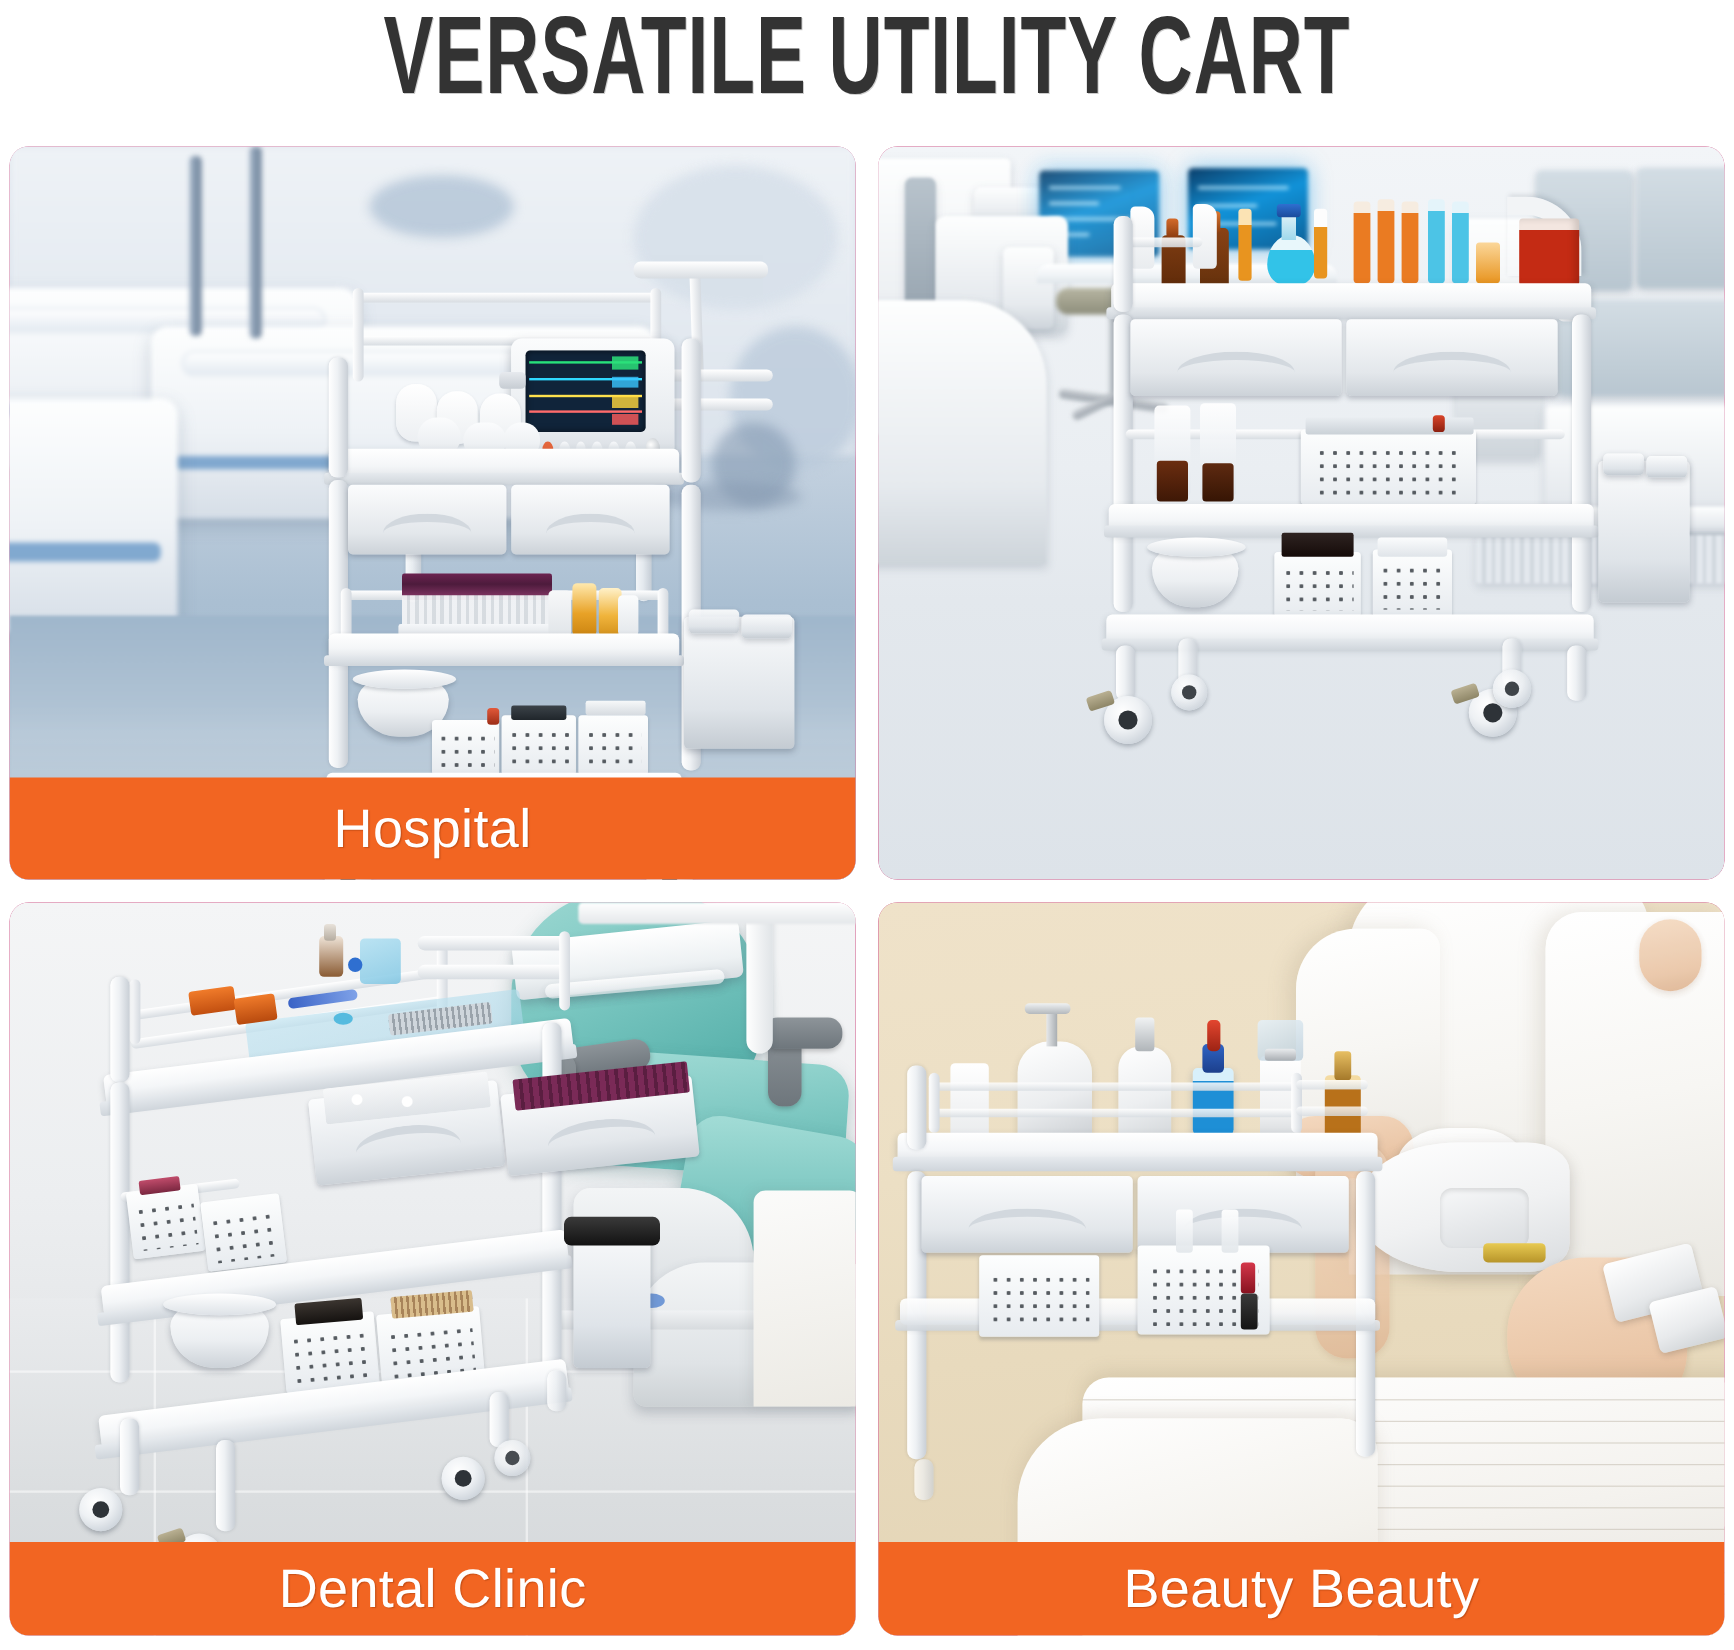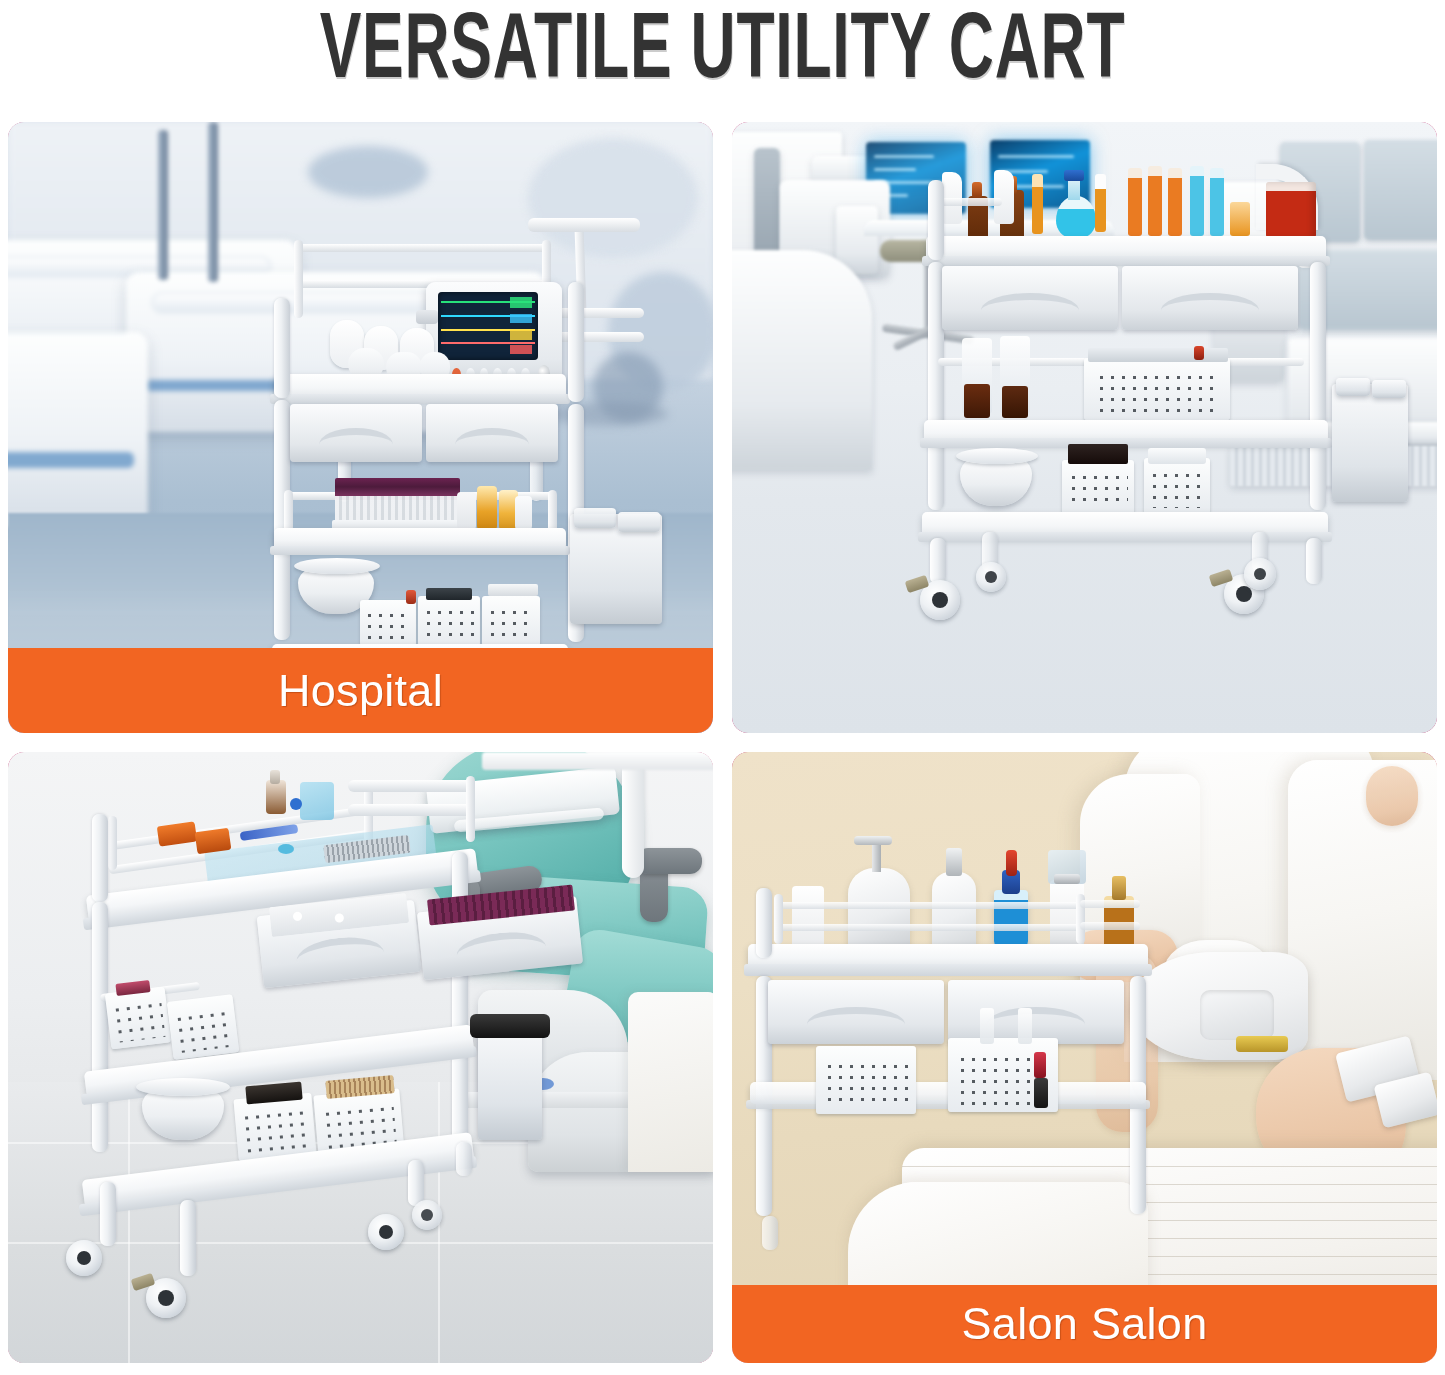--- a/index.html
+++ b/index.html
@@ -627,20 +627,21 @@
         <div class="post" style="left:400px; top:408px; height:46px;"></div>
         <div class="post" style="left:448px; top:390px; height:34px; opacity:.8;"></div>
         <div class="caster" style="left:58px; top:488px; width:36px; height:36px;"></div>
         <div class="caster" style="left:138px; top:526px;">
             <span class="brk"></span>
           </div>
         <div class="caster" style="left:360px; top:462px; width:36px; height:36px;"></div>
         <div class="caster" style="left:404px; top:448px; width:30px; height:30px; opacity:.85;"></div>
       </div>
     </div>
+    <div class="caption">Dental Clinic</div>
   </div>
 
   <div class="panel p-br">
     <div class="scene">
       <div class="bg-beauty"></div>
 
       <div class="therapist" style="left:392px; top:-20px; width:250px; height:330px; border-radius:60px 40px 0 0;"></div>
       <div class="therapist" style="left:348px; top:22px; width:120px; height:210px; border-radius:50px 16px 0 0;"></div>
       <div class="therapist" style="left:556px; top:8px; width:150px; height:320px; border-radius:30px 0 0 0;"></div>
       <div class="skin" style="left:338px; top:178px; width:108px; height:52px; border-radius:26px;"></div>
@@ -747,16 +748,16 @@
         <div style="position:absolute;left:286px;top:256px;width:14px;height:36px;border-radius:3px;
              background:linear-gradient(180deg,rgba(255,255,255,.95),rgba(225,230,234,.9));"></div>
         <div class="sq" style="left:302px; top:300px; width:12px; height:26px; border-radius:3px;
              background:linear-gradient(180deg,#d5374a,#87121f);"></div>
         <div class="sq" style="left:302px; top:326px; width:14px; height:30px; border-radius:3px;
              background:linear-gradient(180deg,#3a3a3a,#141414);"></div>
 
         <div class="post" style="left:30px; top:464px; height:34px; opacity:.7;"></div>
       </div>
     </div>
-    <div class="caption">Salon Salon</div>
+    <div class="caption">Beauty Beauty</div>
   </div>
 
 </div>
 
 </body></html>

